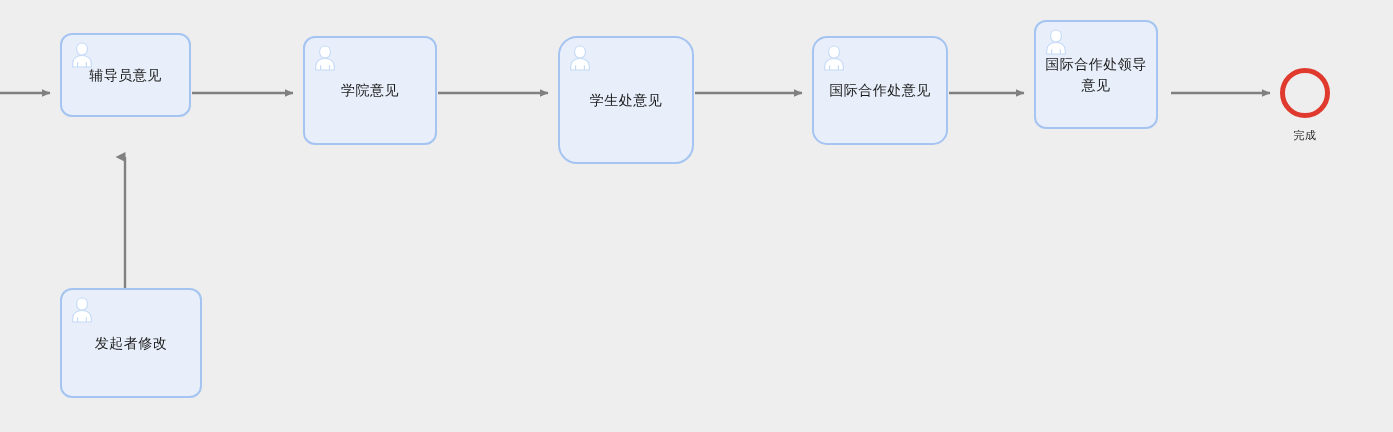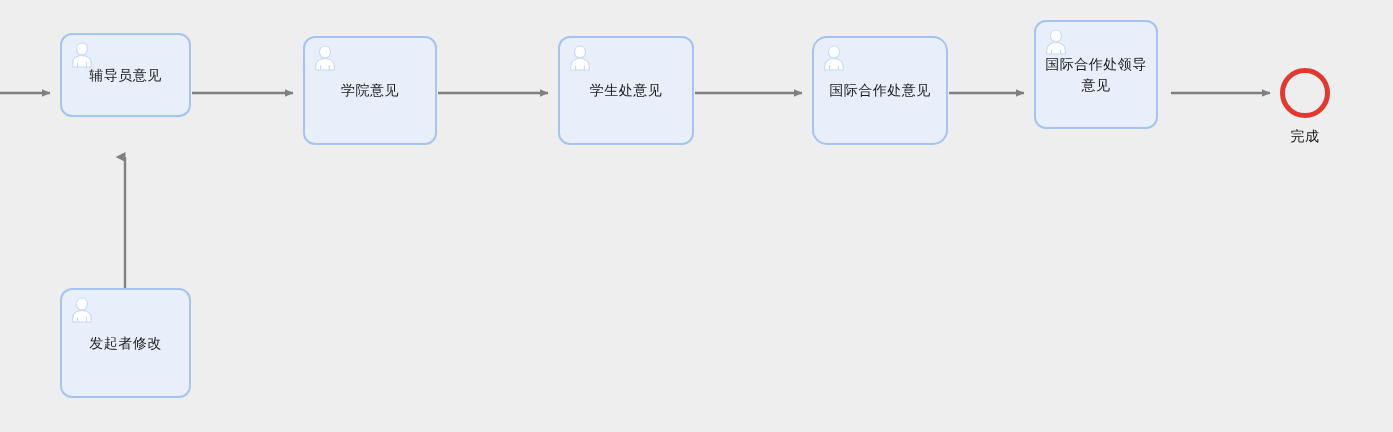--- a/index.html
+++ b/index.html
@@ -54,21 +54,21 @@
     height: 30px;
   }
   .end-node {
     position: absolute;
     box-sizing: border-box;
     border-radius: 50%;
     background: transparent;
   }
   .end-label {
     position: absolute;
-    font-size: 14px;
+    font-size: 11px;
     color: #1a1a1a;
     text-align: center;
     letter-spacing: 0.5px;
     user-select: none;
   }
 </style>
 </head>
 <body>
 
 <div id="canvas">
@@ -107,21 +107,21 @@
   <div class="node" style="left:303px; top:36px; width:134px; height:109px;">
     <svg class="node-icon" viewBox="0 0 26 30">
       <path d="M13 3 C16.2 3 18.4 5.6 18.4 9 C18.4 12.4 16.2 15 13 15 C9.8 15 7.6 12.4 7.6 9 C7.6 5.6 9.8 3 13 3 Z" fill="#ffffff" stroke="#c4d9f7" stroke-width="1.1"></path>
       <path d="M13 15.5 C18.6 15.5 22.3 18.6 22.3 23.2 L22.3 27 L3.7 27 L3.7 23.2 C3.7 18.6 7.4 15.5 13 15.5 Z" fill="#ffffff" stroke="#c4d9f7" stroke-width="1.1"></path>
       <line x1="8.6" y1="22.3" x2="8.6" y2="27" stroke="#c4d9f7" stroke-width="1.1"></line>
       <line x1="17.4" y1="22.3" x2="17.4" y2="27" stroke="#c4d9f7" stroke-width="1.1"></line>
     </svg>
     <div class="node-label">学院意见</div>
   </div>
 
-  <div class="node" style="left:558px; top:36px; width:136px; height:109px;">
+  <div class="node" style="left:558px; top:36px; width:136px; height:128px;border-radius:19px;">
     <svg class="node-icon" viewBox="0 0 26 30">
       <path d="M13 3 C16.2 3 18.4 5.6 18.4 9 C18.4 12.4 16.2 15 13 15 C9.8 15 7.6 12.4 7.6 9 C7.6 5.6 9.8 3 13 3 Z" fill="#ffffff" stroke="#c4d9f7" stroke-width="1.1"></path>
       <path d="M13 15.5 C18.6 15.5 22.3 18.6 22.3 23.2 L22.3 27 L3.7 27 L3.7 23.2 C3.7 18.6 7.4 15.5 13 15.5 Z" fill="#ffffff" stroke="#c4d9f7" stroke-width="1.1"></path>
       <line x1="8.6" y1="22.3" x2="8.6" y2="27" stroke="#c4d9f7" stroke-width="1.1"></line>
       <line x1="17.4" y1="22.3" x2="17.4" y2="27" stroke="#c4d9f7" stroke-width="1.1"></line>
     </svg>
     <div class="node-label">学生处意见</div>
   </div>
 
   <div class="node" style="left:812px; top:36px; width:136px; height:109px;border-radius:15px;">
@@ -138,21 +138,21 @@
     <svg class="node-icon" viewBox="0 0 26 30">
       <path d="M13 3 C16.2 3 18.4 5.6 18.4 9 C18.4 12.4 16.2 15 13 15 C9.8 15 7.6 12.4 7.6 9 C7.6 5.6 9.8 3 13 3 Z" fill="#ffffff" stroke="#c4d9f7" stroke-width="1.1"></path>
       <path d="M13 15.5 C18.6 15.5 22.3 18.6 22.3 23.2 L22.3 27 L3.7 27 L3.7 23.2 C3.7 18.6 7.4 15.5 13 15.5 Z" fill="#ffffff" stroke="#c4d9f7" stroke-width="1.1"></path>
       <line x1="8.6" y1="22.3" x2="8.6" y2="27" stroke="#c4d9f7" stroke-width="1.1"></line>
       <line x1="17.4" y1="22.3" x2="17.4" y2="27" stroke="#c4d9f7" stroke-width="1.1"></line>
     </svg>
     <div class="node-label">国际合作处领导
 意见</div>
   </div>
 
-  <div class="node" style="left:60px; top:288px; width:131px; height:110px;">
+  <div class="node" style="left:60px; top:288px; width:142px; height:110px;">
     <svg class="node-icon" viewBox="0 0 26 30">
       <path d="M13 3 C16.2 3 18.4 5.6 18.4 9 C18.4 12.4 16.2 15 13 15 C9.8 15 7.6 12.4 7.6 9 C7.6 5.6 9.8 3 13 3 Z" fill="#ffffff" stroke="#c4d9f7" stroke-width="1.1"></path>
       <path d="M13 15.5 C18.6 15.5 22.3 18.6 22.3 23.2 L22.3 27 L3.7 27 L3.7 23.2 C3.7 18.6 7.4 15.5 13 15.5 Z" fill="#ffffff" stroke="#c4d9f7" stroke-width="1.1"></path>
       <line x1="8.6" y1="22.3" x2="8.6" y2="27" stroke="#c4d9f7" stroke-width="1.1"></line>
       <line x1="17.4" y1="22.3" x2="17.4" y2="27" stroke="#c4d9f7" stroke-width="1.1"></line>
     </svg>
     <div class="node-label">发起者修改</div>
   </div>
 
   <div class="end-node" style="left:1280px; top:68px; width:50px; height:50px; border:5px solid #e03a2f;"></div>

